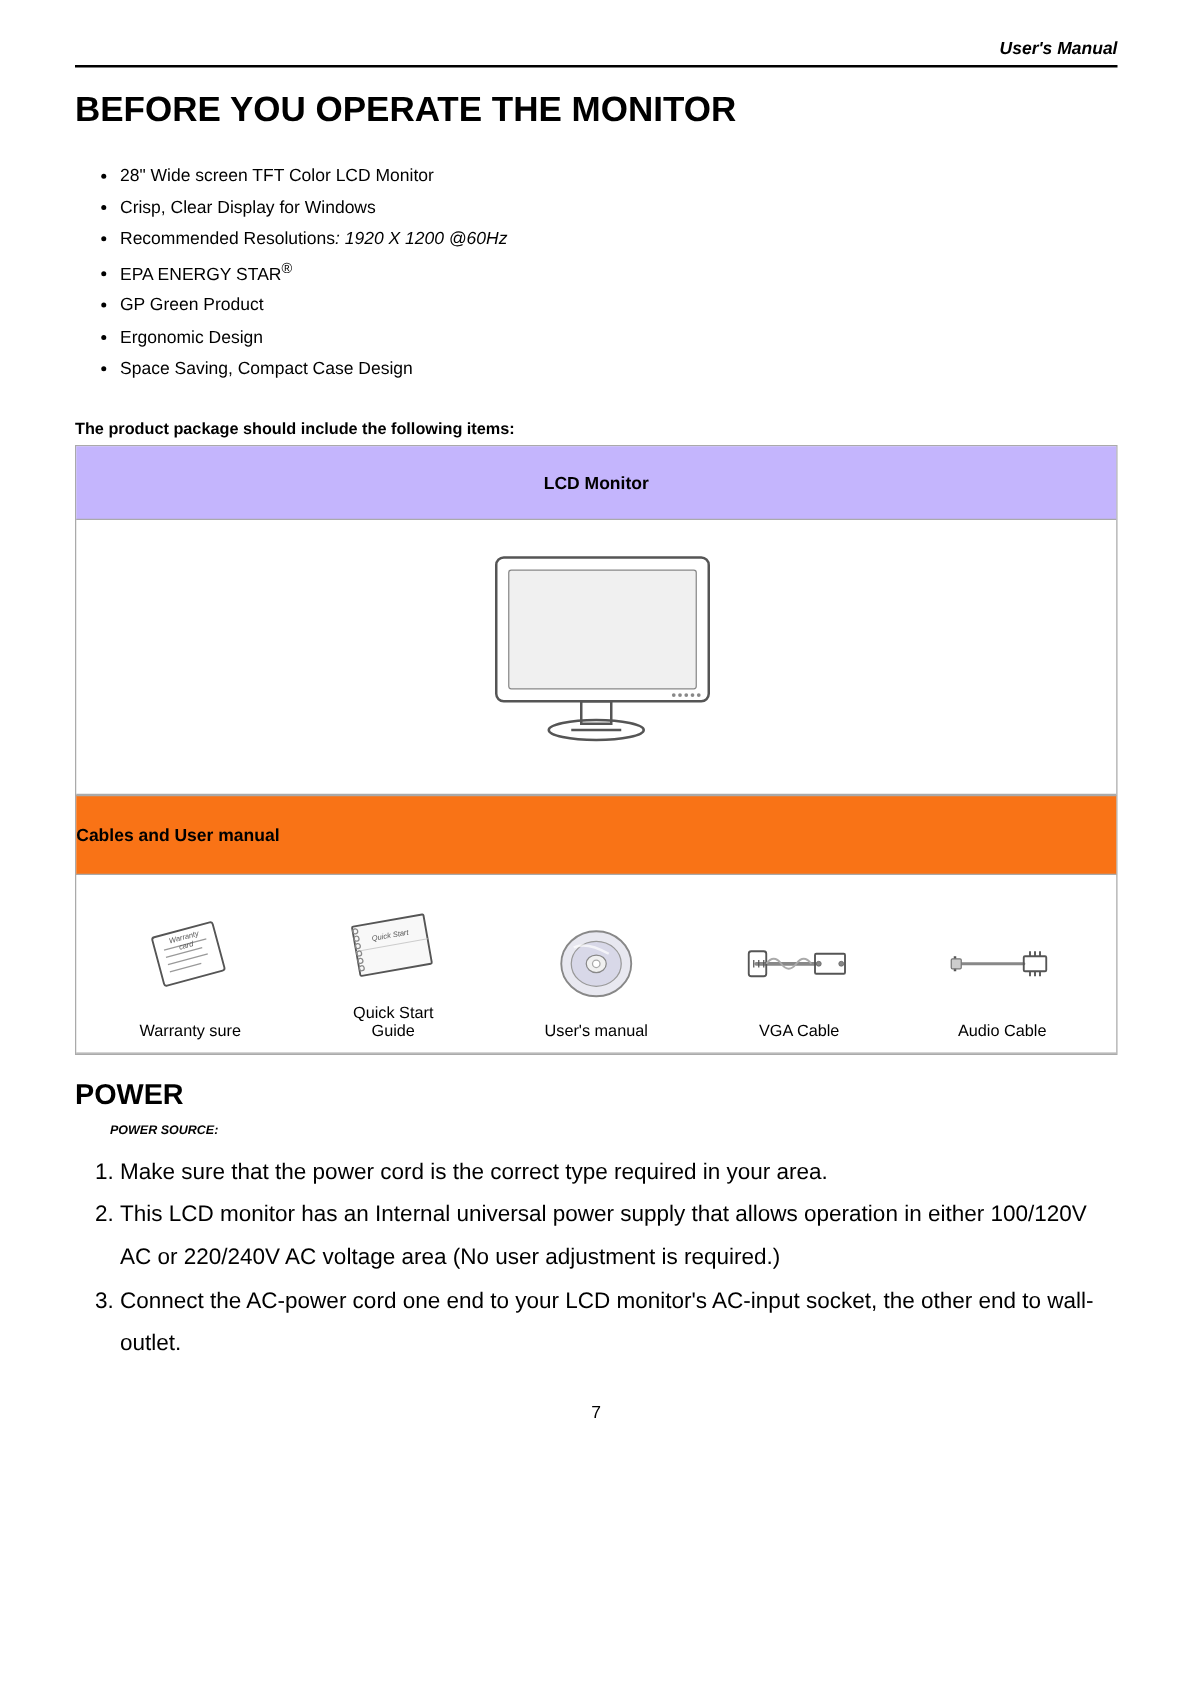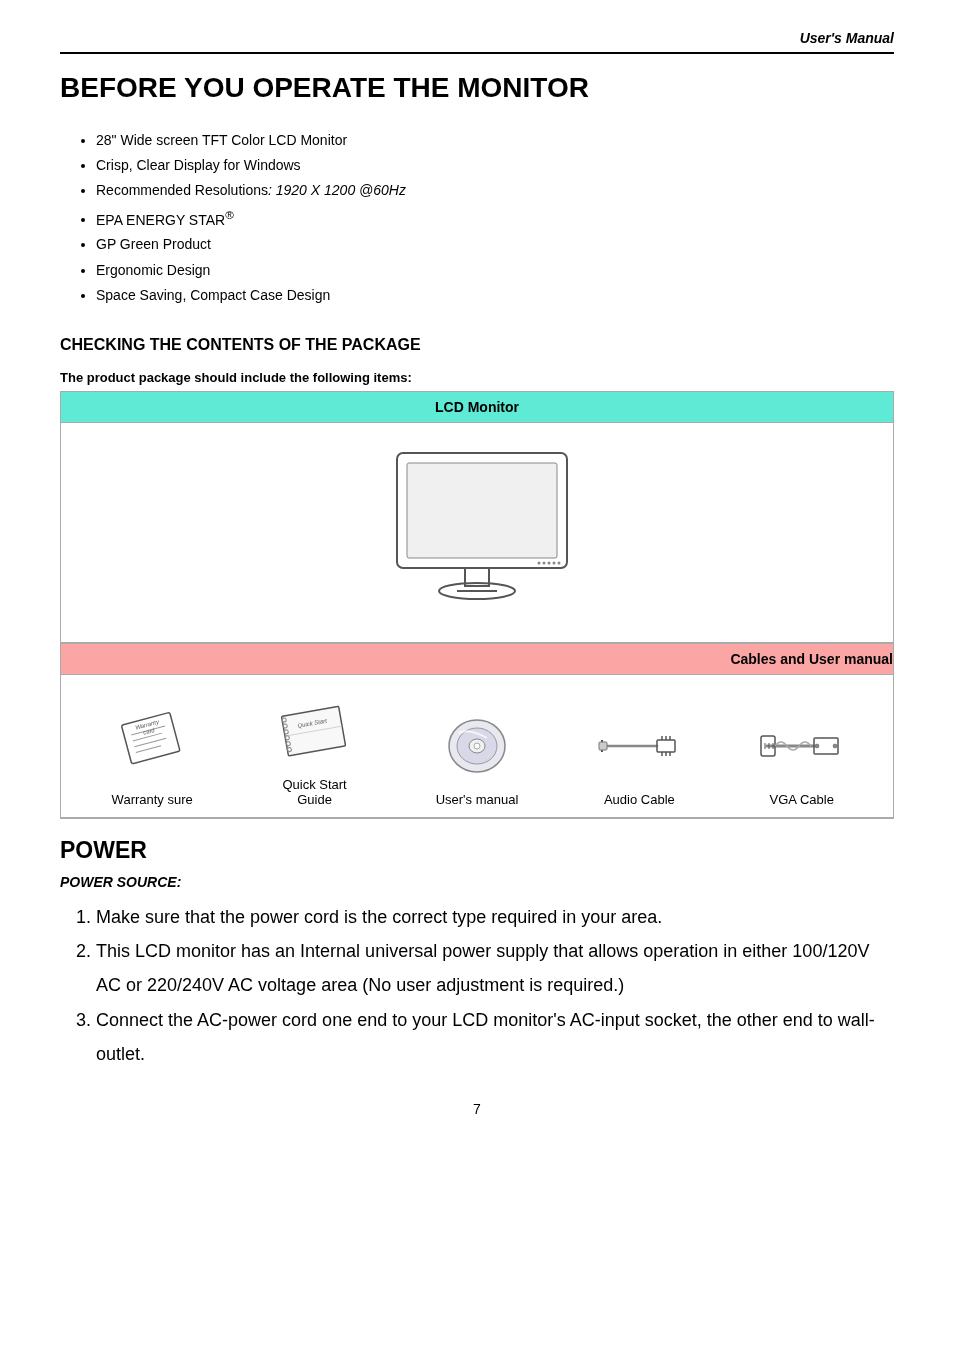--- a/index.html
+++ b/index.html
@@ -59,46 +59,46 @@
       font-size: 13px;
       margin-bottom: 6px;
     }
 
     .table-wrapper {
       border: 1px solid #aaa;
       margin-bottom: 0;
     }
 
     .table-row-header {
-      background: #5eead4;
+      background: #c4b5fd;
       text-align: center;
       font-weight: bold;
-      padding: 7px 0;
+      padding: 21px 0;
       font-size: 14px;
       border-bottom: 1px solid #aaa;
     }
 
     .monitor-illustration {
       display: flex;
       justify-content: center;
       align-items: center;
       padding: 20px 0 16px 0;
       border-bottom: 1px solid #aaa;
     }
 
     .monitor-svg-wrapper svg {
       width: 240px;
       height: 180px;
     }
 
     .cables-header {
-      background: #fca5a5;
-      text-align: right;
-      font-weight: bold;
-      padding: 7px 0;
+      background: #f97316;
+      text-align: left;
+      font-weight: bold;
+      padding: 23px 0;
       font-size: 14px;
       border-top: 1px solid #aaa;
       border-bottom: 1px solid #aaa;
     }
 
     .cables-row {
       display: flex;
       justify-content: space-around;
       align-items: flex-end;
       padding: 18px 10px 10px 10px;
@@ -128,22 +128,23 @@
 
     .power-title {
       font-size: 23px;
       font-weight: bold;
       margin-bottom: 10px;
     }
 
     .power-source-title {
       font-style: italic;
       font-weight: bold;
-      font-size: 14px;
+      font-size: 10px;
       margin-bottom: 10px;
+      margin-left: 28px;
     }
 
     .power-list {
       list-style: decimal;
       margin-left: 36px;
       line-height: 1.9;
       font-size: 18px;
     }
 
     .page-number {
@@ -167,21 +168,20 @@
     <li>Crisp, Clear Display for Windows</li>
     <li>Recommended Resolutions<em>: 1920 X 1200 @60Hz</em></li>
     <li>EPA ENERGY STAR<sup>®</sup></li>
     <li>GP Green Product</li>
     <li>Ergonomic Design</li>
     <li>Space Saving, Compact Case Design</li>
   </ul>
 </div>
 
 <div class="section-checking">
-  <div class="section-title">CHECKING THE CONTENTS OF THE PACKAGE</div>
   <div class="package-label">The product package should include the following items:</div>
 
   <div class="table-wrapper">
 
     <div class="table-row-header">LCD Monitor</div>
 
     <div class="monitor-illustration">
       <div class="monitor-svg-wrapper">
         <svg viewBox="0 0 240 180" xmlns="http://www.w3.org/2000/svg" width="240" height="180">
 
@@ -258,57 +258,57 @@
           <ellipse cx="40" cy="38" rx="3" ry="3" fill="white" stroke="#aaa" stroke-width="1"></ellipse>
 
           <path d="M22 25 Q32 20 50 30" fill="none" stroke="rgba(255,255,255,0.7)" stroke-width="2"></path>
         </svg>
         <span class="cable-label">User's manual</span>
       </div>
 
       <div class="cable-item">
         <svg width="85" height="70" viewBox="0 0 85 70" xmlns="http://www.w3.org/2000/svg">
 
+          <line x1="8" y1="38" x2="55" y2="38" stroke="#888" stroke-width="3" stroke-linecap="round"></line>
+
+          <rect x="2" y="28" width="14" height="20" rx="2" fill="none" stroke="#555" stroke-width="1.5"></rect>
+
+          <line x1="6" y1="35" x2="6" y2="41" stroke="#555" stroke-width="1"></line>
+          <line x1="10" y1="35" x2="10" y2="41" stroke="#555" stroke-width="1"></line>
+          <line x1="14" y1="35" x2="14" y2="41" stroke="#555" stroke-width="1"></line>
+
+          <rect x="55" y="30" width="24" height="16" rx="1" fill="none" stroke="#555" stroke-width="1.5"></rect>
+
+          <circle cx="58" cy="38" r="2" fill="#888" stroke="#555" stroke-width="0.5"></circle>
+          <circle cx="76" cy="38" r="2" fill="#888" stroke="#555" stroke-width="0.5"></circle>
+
+          <path d="M16 38 Q22 30 28 38 Q34 46 40 38 Q46 30 52 38" fill="none" stroke="#aaa" stroke-width="1.5"></path>
+        </svg>
+        <span class="cable-label">VGA Cable</span>
+      </div>
+
+      <div class="cable-item">
+        <svg width="85" height="70" viewBox="0 0 85 70" xmlns="http://www.w3.org/2000/svg">
+
           <line x1="5" y1="38" x2="60" y2="38" stroke="#888" stroke-width="2.5" stroke-linecap="round"></line>
 
           <line x1="5" y1="32" x2="5" y2="44" stroke="#555" stroke-width="2"></line>
           <rect x="2" y="34" width="8" height="8" rx="1" fill="#ccc" stroke="#777" stroke-width="1"></rect>
 
           <rect x="60" y="32" width="18" height="12" rx="1" fill="none" stroke="#555" stroke-width="1.5"></rect>
 
           <line x1="65" y1="32" x2="65" y2="28" stroke="#555" stroke-width="1.5"></line>
           <line x1="69" y1="32" x2="69" y2="28" stroke="#555" stroke-width="1.5"></line>
           <line x1="73" y1="32" x2="73" y2="28" stroke="#555" stroke-width="1.5"></line>
 
           <line x1="65" y1="44" x2="65" y2="48" stroke="#555" stroke-width="1.5"></line>
           <line x1="69" y1="44" x2="69" y2="48" stroke="#555" stroke-width="1.5"></line>
           <line x1="73" y1="44" x2="73" y2="48" stroke="#555" stroke-width="1.5"></line>
         </svg>
         <span class="cable-label">Audio Cable</span>
-      </div>
-
-      <div class="cable-item">
-        <svg width="85" height="70" viewBox="0 0 85 70" xmlns="http://www.w3.org/2000/svg">
-
-          <line x1="8" y1="38" x2="55" y2="38" stroke="#888" stroke-width="3" stroke-linecap="round"></line>
-
-          <rect x="2" y="28" width="14" height="20" rx="2" fill="none" stroke="#555" stroke-width="1.5"></rect>
-
-          <line x1="6" y1="35" x2="6" y2="41" stroke="#555" stroke-width="1"></line>
-          <line x1="10" y1="35" x2="10" y2="41" stroke="#555" stroke-width="1"></line>
-          <line x1="14" y1="35" x2="14" y2="41" stroke="#555" stroke-width="1"></line>
-
-          <rect x="55" y="30" width="24" height="16" rx="1" fill="none" stroke="#555" stroke-width="1.5"></rect>
-
-          <circle cx="58" cy="38" r="2" fill="#888" stroke="#555" stroke-width="0.5"></circle>
-          <circle cx="76" cy="38" r="2" fill="#888" stroke="#555" stroke-width="0.5"></circle>
-
-          <path d="M16 38 Q22 30 28 38 Q34 46 40 38 Q46 30 52 38" fill="none" stroke="#aaa" stroke-width="1.5"></path>
-        </svg>
-        <span class="cable-label">VGA Cable</span>
       </div>
 
     </div>
   </div>
 </div>
 
 <div class="power-section">
   <div class="power-title">POWER</div>
   <div class="power-source-title">POWER SOURCE:</div>
   <ol class="power-list">

